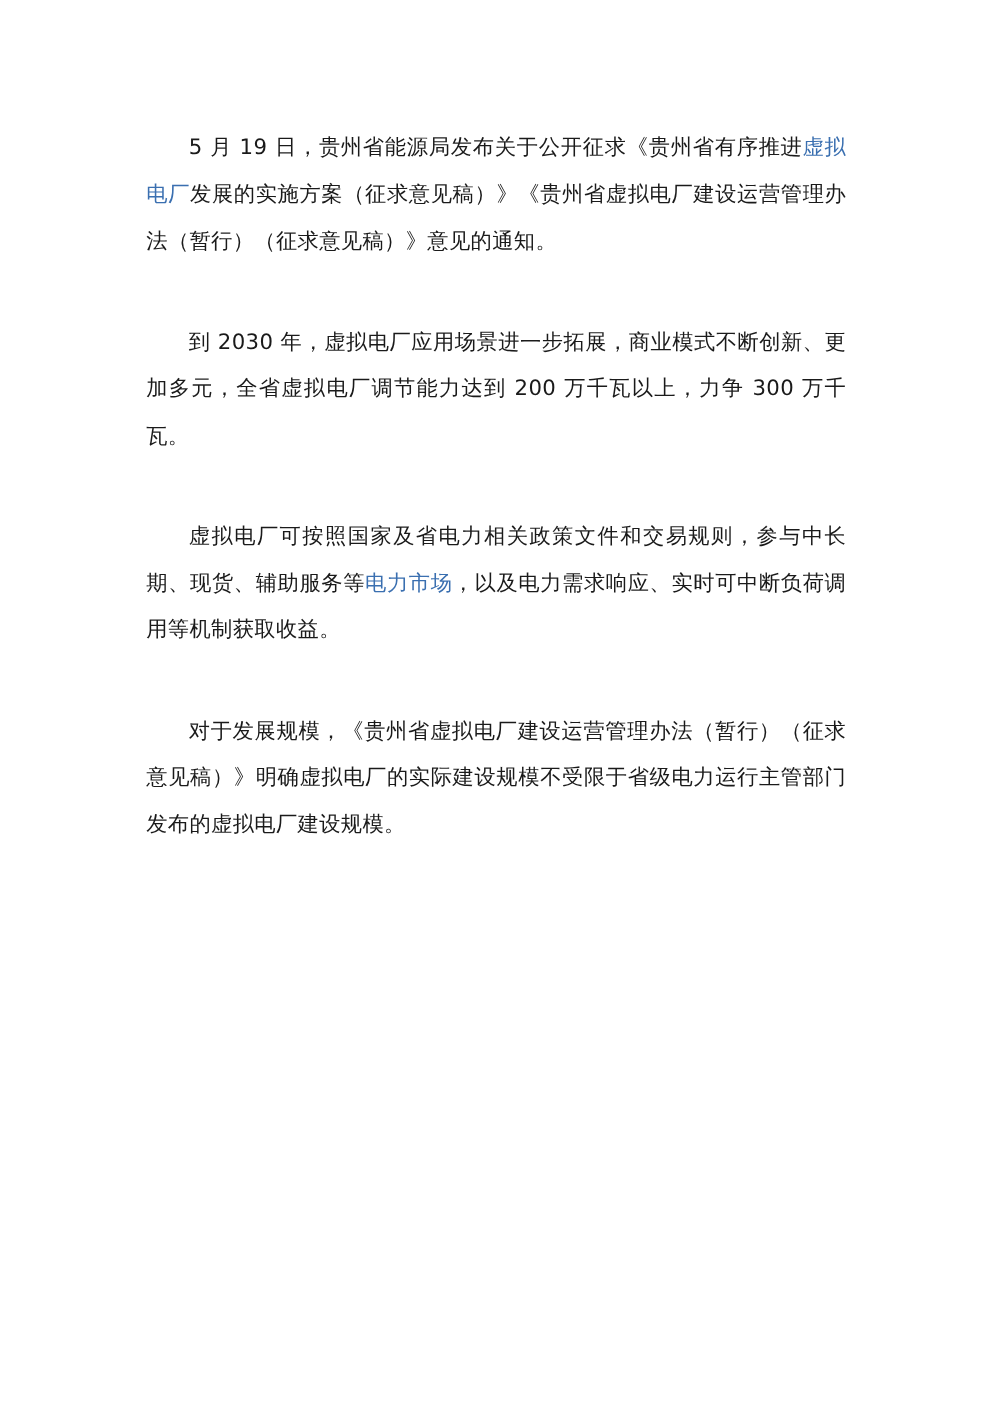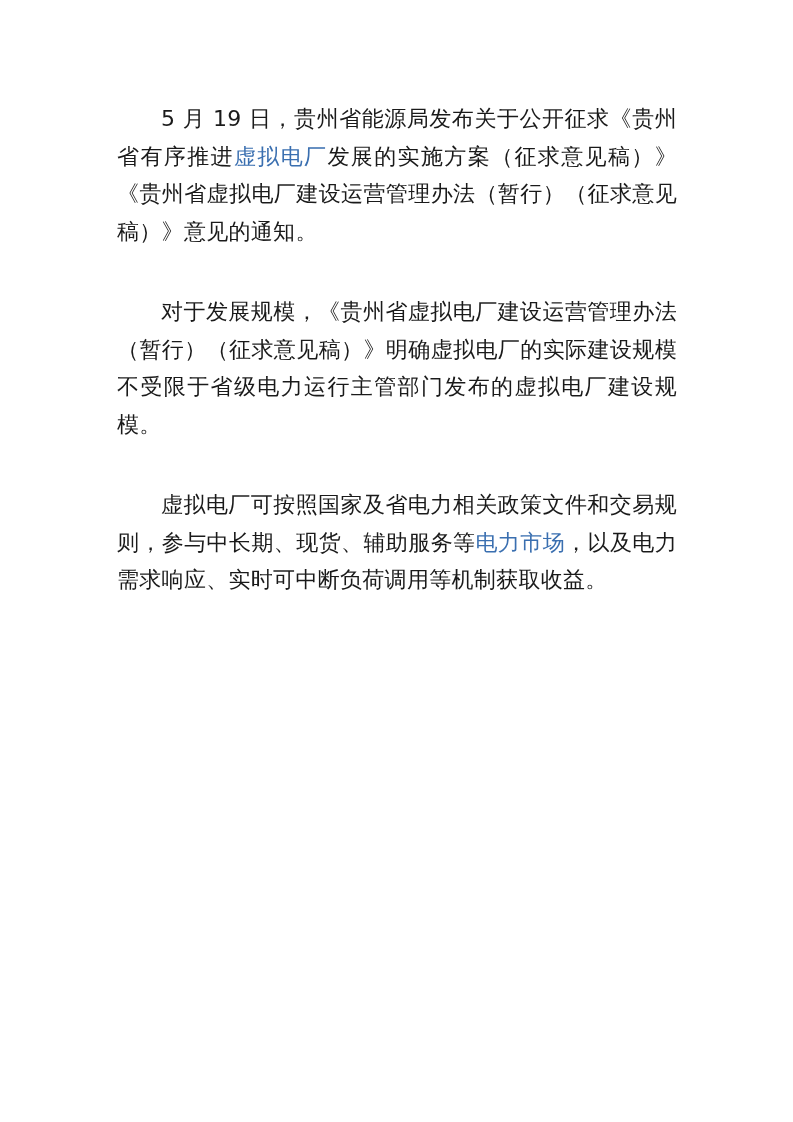--- a/index.html
+++ b/index.html
@@ -15,37 +15,38 @@
     font-family: "DejaVu Sans", "Liberation Sans", sans-serif;
     color: #1a1a1a;
   }
   .page {
     position: absolute;
     left: 117px;
     top: 100px;
     width: 560px;
   }
   .para {
-    font-size: 22px;
+    font-size: 17px;
     line-height: 37.5px;
     text-indent: 2em;
     text-align: justify;
     margin: 0 0 43px 0;
     letter-spacing: 0.3px;
   }
   .link {
     color: #3a6fb0;
     text-decoration: none;
     cursor: pointer;
   }
 </style>
 </head>
 <body>
 
 <div class="page">
   <p class="para"><span>5 月 19 日，贵州省能源局发布关于公开征求《贵州省有序推进</span><a class="link">虚拟电厂</a><span>发展的实施方案（征求意见稿）》《贵州省虚拟电厂建设运营管理办法（暂行）（征求意见稿）》意见的通知。</span></p>
 
+  <p class="para"><span>到 2030 年，虚拟电厂应用场景进一步拓展，商业模式不断创新、更加多元，全省虚拟电厂调节能力达到 200 万千瓦以上，力争 300 万千瓦。</span></p>
 
 
+  <p class="para"><span>虚拟电厂可按照国家及省电力相关政策文件和交易规则，参与中长期、现货、辅助服务等</span><a class="link">电力市场</a><span>，以及电力需求响应、实时可中断负荷调用等机制获取收益。</span></p>
+
   <p class="para"><span>对于发展规模，《贵州省虚拟电厂建设运营管理办法（暂行）（征求意见稿）》明确虚拟电厂的实际建设规模不受限于省级电力运行主管部门发布的虚拟电厂建设规模。</span></p>
-
-  <p class="para"><span>虚拟电厂可按照国家及省电力相关政策文件和交易规则，参与中长期、现货、辅助服务等</span><a class="link">电力市场</a><span>，以及电力需求响应、实时可中断负荷调用等机制获取收益。</span></p>
 </div>
 
 </body></html>

